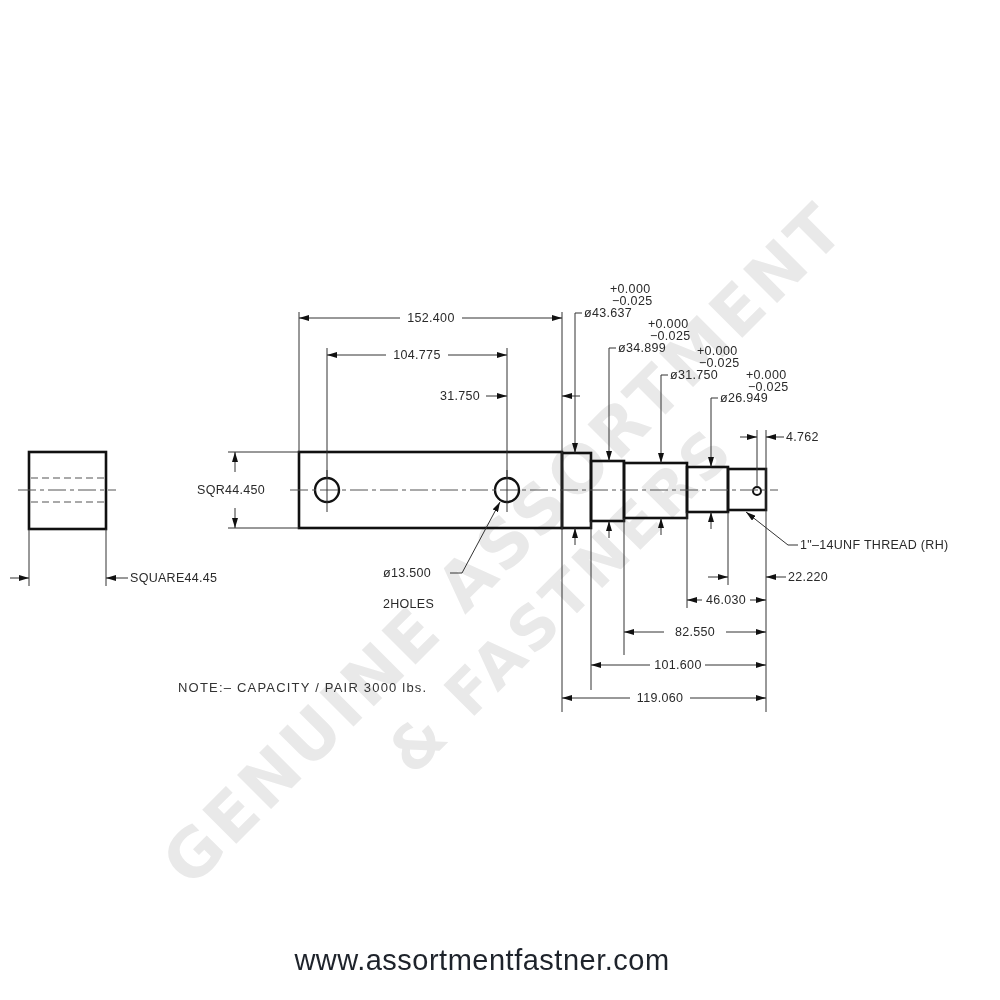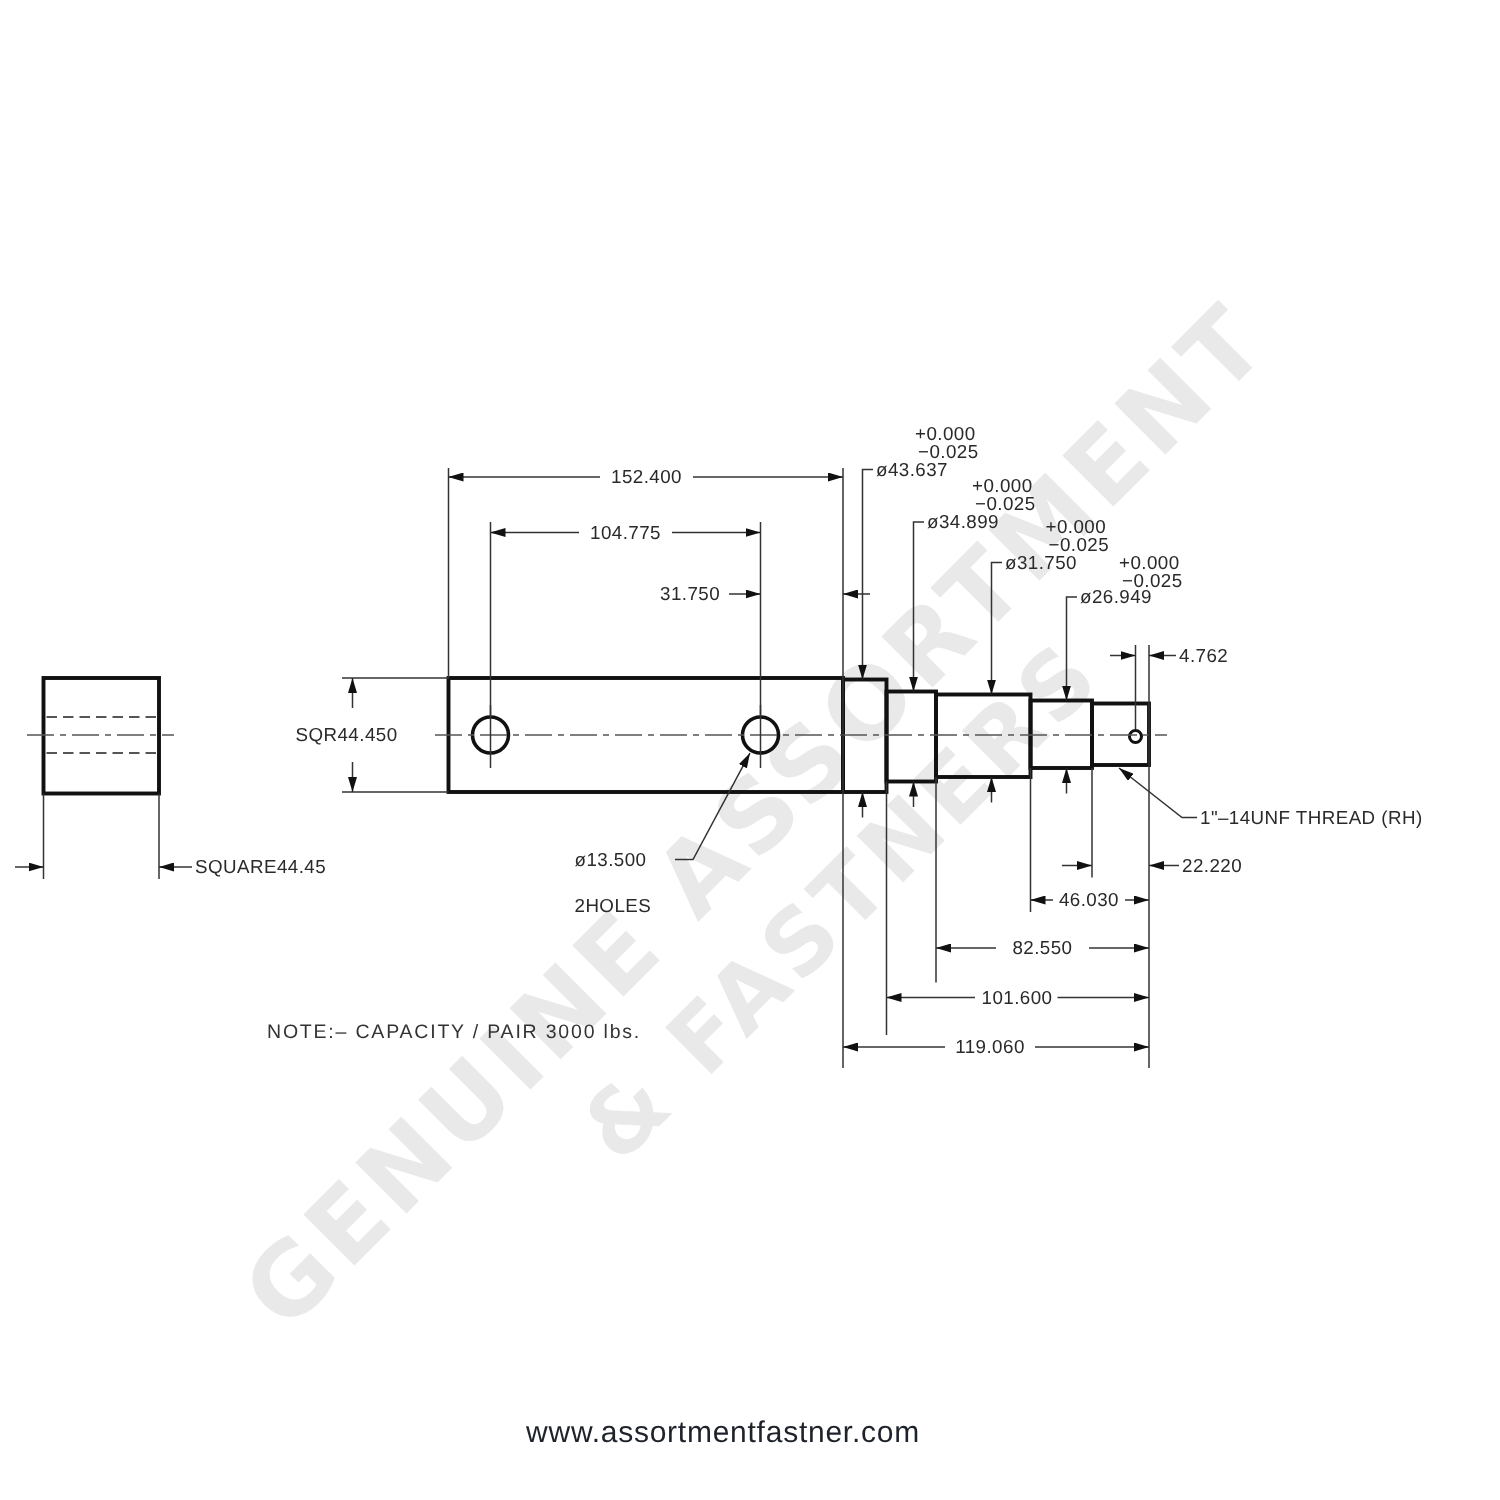--- a/index.html
+++ b/index.html
@@ -5,21 +5,21 @@
   html, body { margin:0; padding:0; background:#ffffff; }
   body { width:1000px; height:1000px; position:relative; overflow:hidden; font-family:"Liberation Sans", sans-serif; }
   #drawing { position:absolute; left:0; top:0; width:1000px; height:1000px; }
   .wm { font-family:"DejaVu Sans", sans-serif; font-weight:bold; fill:#e9e9e9; letter-spacing:4px; }
   .dimtxt { font-family:"Liberation Sans", sans-serif; font-size:12.5px; fill:#2a2a2a; letter-spacing:0.3px; }
   .note { font-family:"Liberation Sans", sans-serif; font-size:13px; fill:#333; letter-spacing:1.2px; }
   .thick { stroke:#111; stroke-width:2.6; fill:none; }
   .thin { stroke:#333; stroke-width:1; fill:none; }
   .center { stroke:#555; stroke-width:1; fill:none; stroke-dasharray:18 4 4 4; }
   .hidden { stroke:#555; stroke-width:1.2; fill:none; stroke-dasharray:7 4; }
-  #footer-url { position:absolute; left:0; width:964px; top:944px; text-align:center; font-family:"Liberation Sans", sans-serif; font-size:20px; color:#1e232b; letter-spacing:0.5px; }
+  #footer-url { position:absolute; left:0; width:964px; top:944px; text-align:center; font-family:"Liberation Sans", sans-serif; font-size:29px; color:#1e232b; letter-spacing:0.5px; }
 </style>
 </head>
 <body>
 
 <svg id="drawing" viewBox="0 0 1000 1000" xmlns="http://www.w3.org/2000/svg">
   <defs>
     <marker id="arr" viewBox="0 0 10 6" refX="10" refY="3" markerWidth="10" markerHeight="6" orient="auto-start-reverse" markerUnits="userSpaceOnUse">
       <path d="M0,0 L10,3 L0,6 z" fill="#111"></path>
     </marker>
   </defs>

